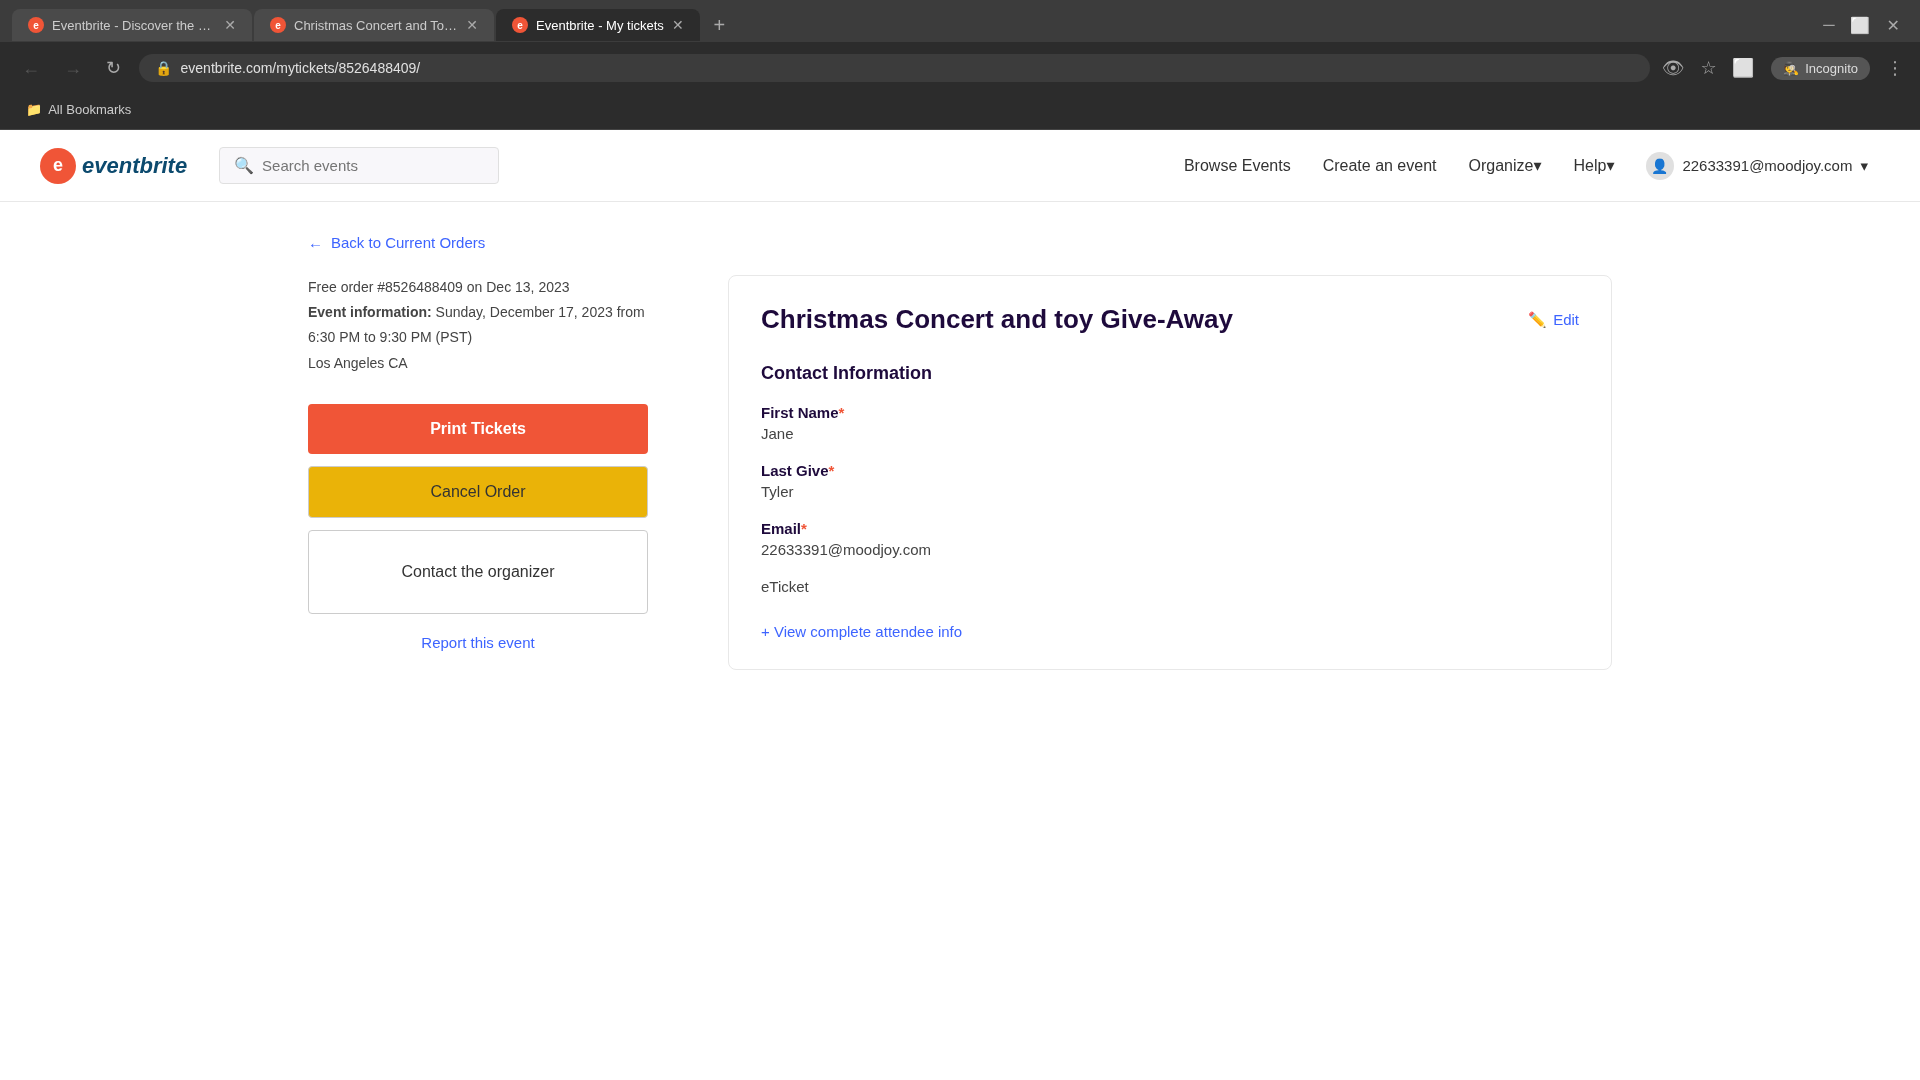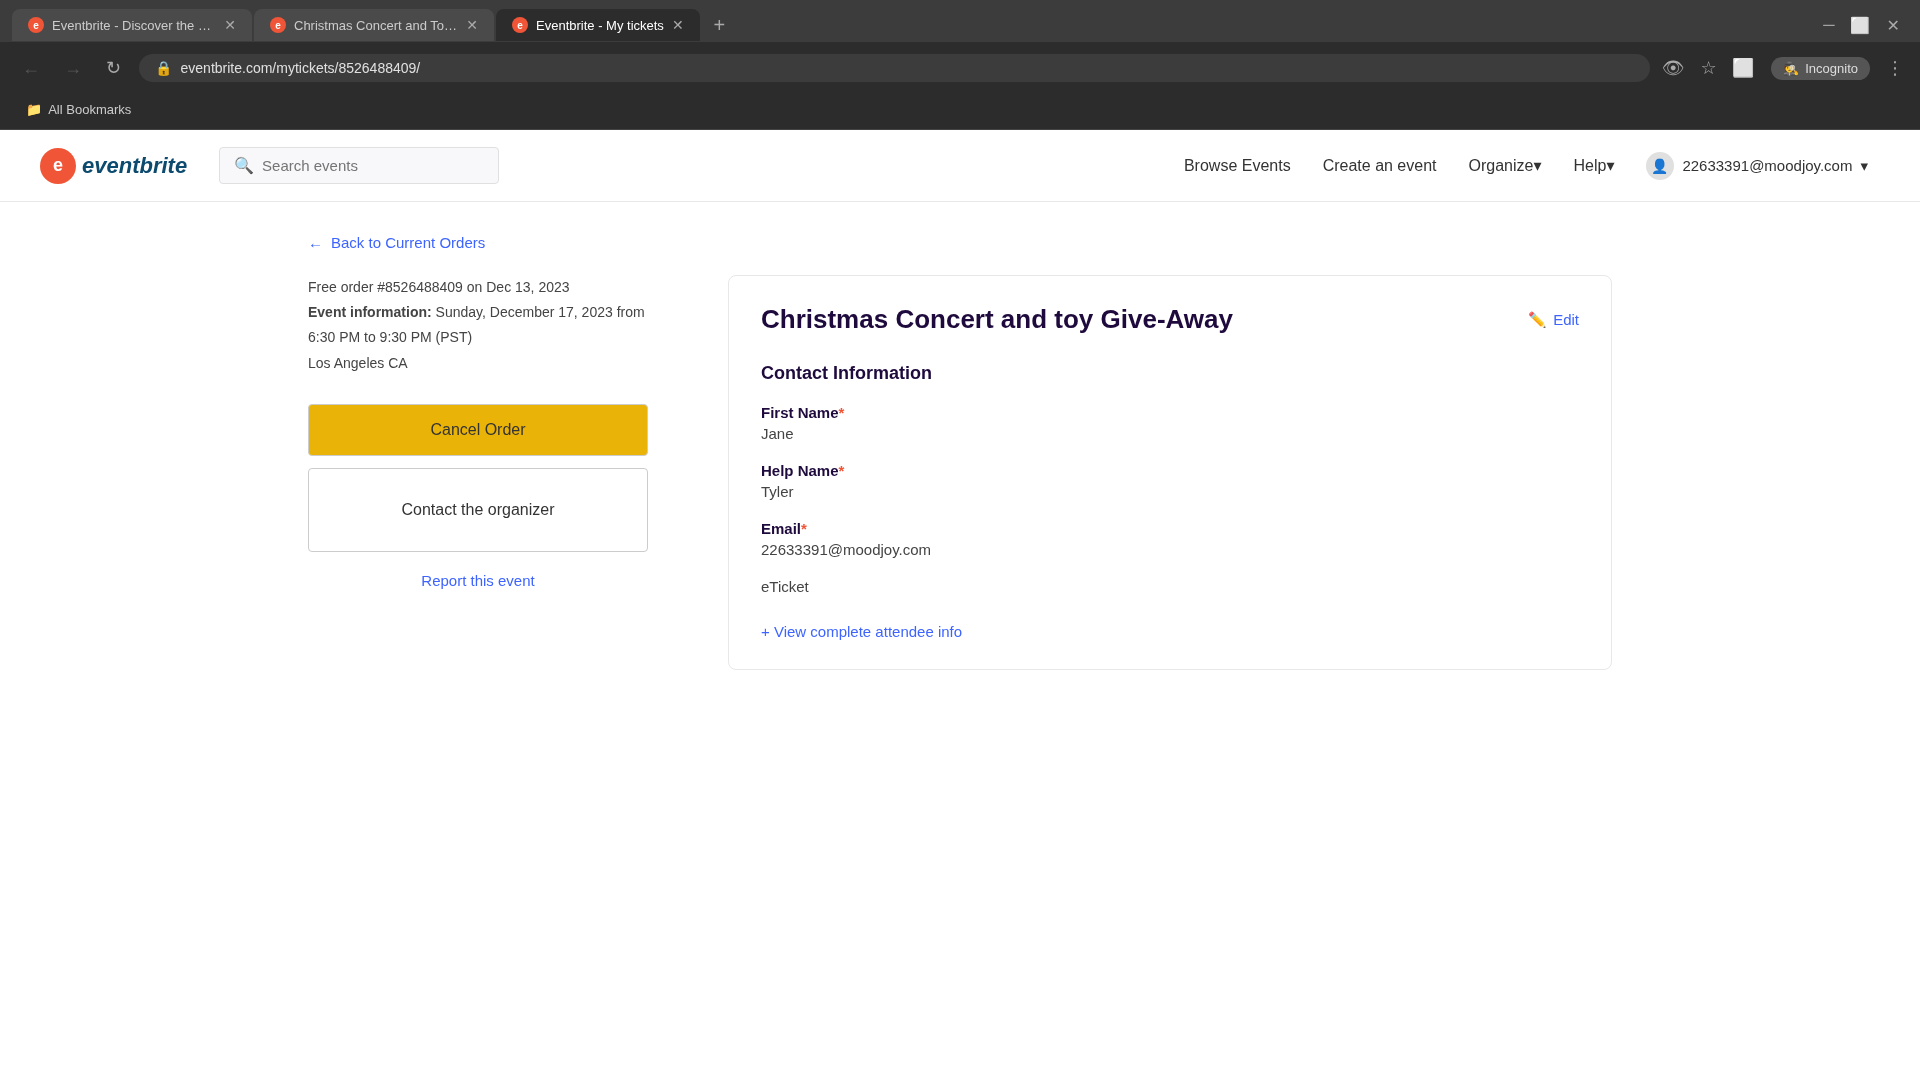--- a/index.html
+++ b/index.html
@@ -539,20 +539,21 @@
       <div class="order-sidebar">
         <div class="order-meta">
           <div>Free order #8526488409 on Dec 13, 2023</div>
           <div>
             <strong>Event information:</strong>
             <span>Sunday, December 17, 2023 from 6:30 PM to 9:30 PM (PST)</span>
           </div>
           <div>Los Angeles CA</div>
         </div>
 
+        <button class="btn-print">Print Tickets</button>
         <button class="btn-cancel">Cancel Order</button>
         <button class="btn-contact">Contact the organizer</button>
         <a class="report-link">Report this event</a>
       </div>
 
       <div class="order-details">
         <div class="event-section">
           <div class="event-section-header">
             <h2 class="event-section-title">Christmas Concert and toy Give-Away</h2>
             <a class="edit-btn">
@@ -569,21 +570,21 @@
               <div class="field-label">
                 <span>First Name</span>
                 <span class="required-star">*</span>
               </div>
               <div class="field-value">Jane</div>
             </div>
 
             
             <div class="field-group">
               <div class="field-label">
-                <span>Help Name</span>
+                <span>Last Give</span>
                 <span class="required-star">*</span>
               </div>
               <div class="field-value">Tyler</div>
             </div>
 
             
             <div class="field-group">
               <div class="field-label">
                 <span>Email</span>
                 <span class="required-star">*</span>

